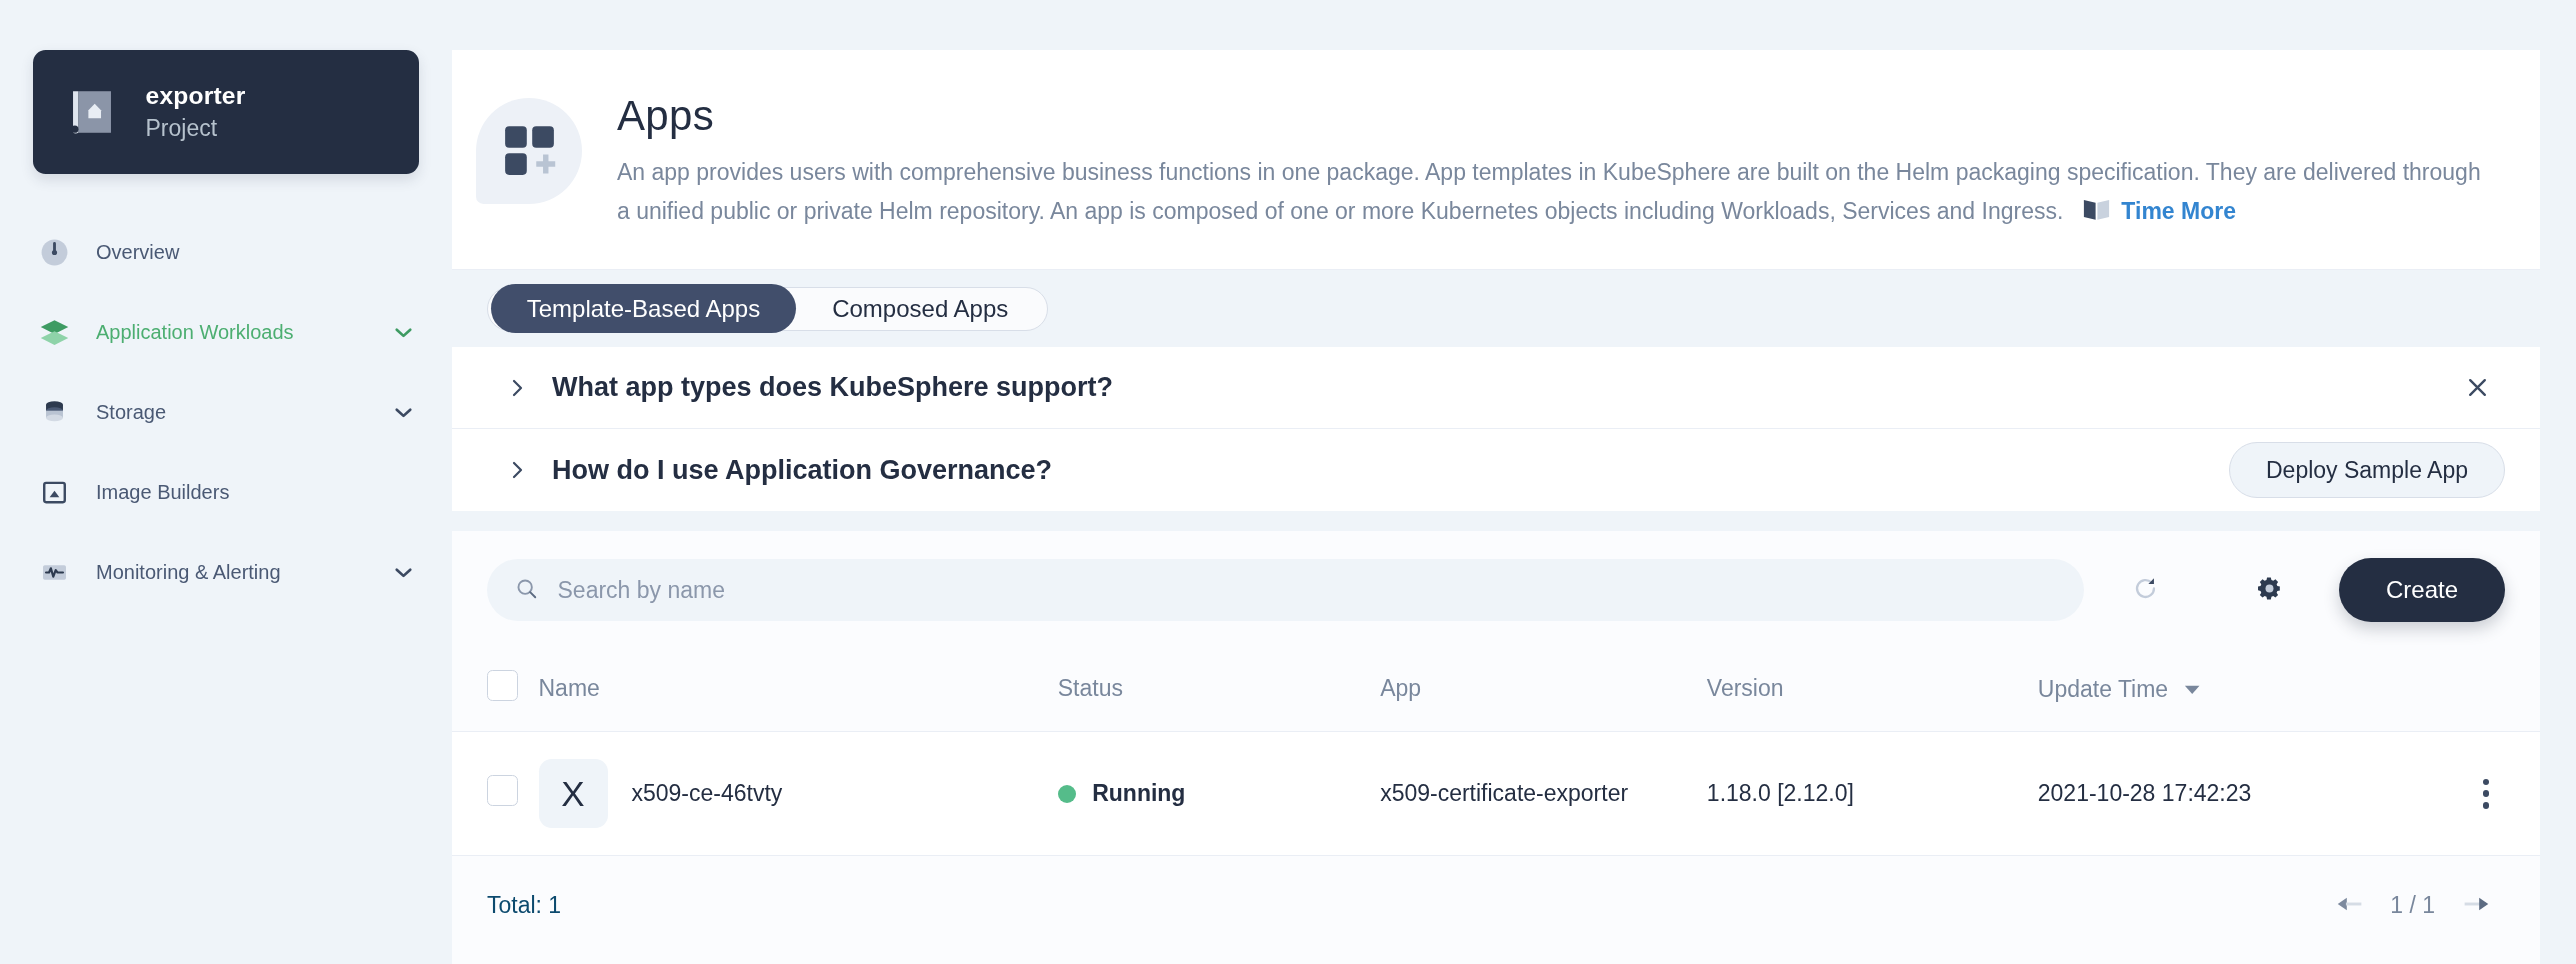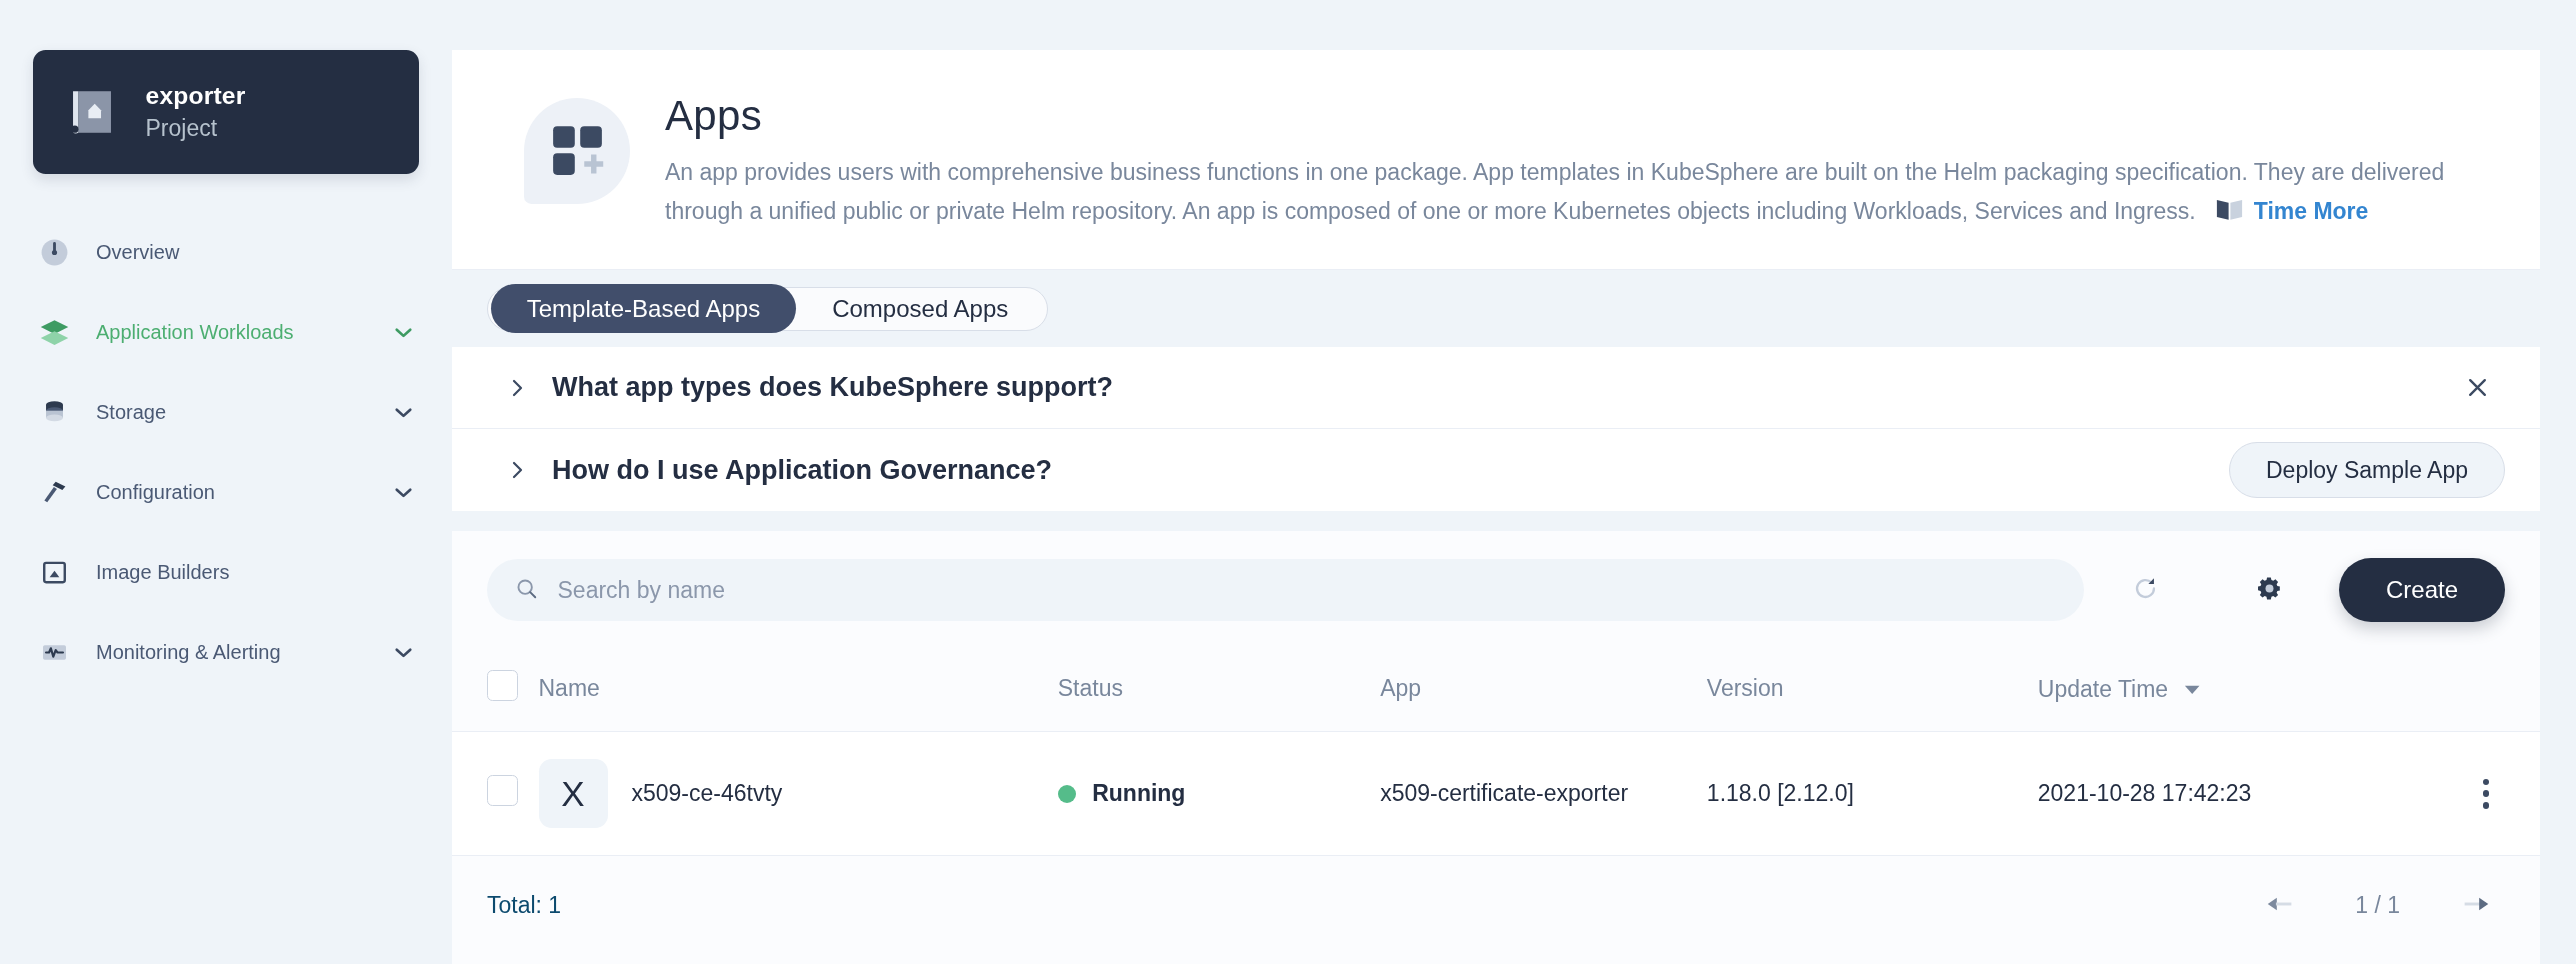--- a/index.html
+++ b/index.html
@@ -88,21 +88,21 @@
     display: flex;
     flex-direction: column;
     min-width: 0;
   }
   .panel {
     background: #ffffff;
     width: 100%;
   }
   .panel-head {
     border-radius: 0;
-    padding: 42px 51px 36px 72px;
+    padding: 42px 51px 36px 24px;
     display: flex;
     gap: 35px;
     align-items: flex-start;
     border-bottom: 0.9px solid #eaeef5;
   }
   .apps-icon-wrap {
     width: 106px; height: 106px;
     flex: 0 0 106px;
     background: #edf1f7;
     border-radius: 53px 53px 53px 7.3px;
@@ -330,21 +330,21 @@
   }
 
   
   .tbl-footer {
     display: flex;
     align-items: center;
     padding: 31px 35px;
     background: #fbfcfe;
   }
   .total-text { font-size: 23px; color: #0c4a6e; }
-  .pager { margin-left: auto; display: flex; align-items: center; gap: 56px; text-align: right; }
+  .pager { margin-left: auto; display: flex; align-items: center; gap: 21px; text-align: right; }
   .pager-btn {
     width: 49px; height: 36px;
     display: flex; align-items: center; justify-content: center;
     cursor: pointer; background: none; border: none;
   }
   .page-indicator { font-size: 23px; color: #79879c; }
 </style>
 </head>
 <body>
 
@@ -406,34 +406,20 @@
           </svg>
         </span>
         <span class="nav-label">Storage</span>
         <span class="nav-chevron">
           <svg width="27" height="27" viewBox="0 0 24 24" fill="none">
             <path d="M6 9.5 L12 15 L18 9.5" stroke="#3c4a62" stroke-width="2.4" stroke-linecap="round" stroke-linejoin="round"></path>
           </svg>
         </span>
       </div>
 
-      <div class="nav-item">
-        <span class="nav-icon">
-          <svg width="29" height="29" viewBox="0 0 24 24">
-            <path d="M13 3 L21 7 L18.5 10 L10.5 6 Z" fill="#2d3a4f"></path>
-            <path d="M11.5 7.5 L14 9 L6 20 L3.6 18.6 Z" fill="#4a5974"></path>
-          </svg>
-        </span>
-        <span class="nav-label">Configuration</span>
-        <span class="nav-chevron">
-          <svg width="27" height="27" viewBox="0 0 24 24" fill="none">
-            <path d="M6 9.5 L12 15 L18 9.5" stroke="#3c4a62" stroke-width="2.4" stroke-linecap="round" stroke-linejoin="round"></path>
-          </svg>
-        </span>
-      </div>
 
       <div class="nav-item">
         <span class="nav-icon">
           <svg width="29" height="29" viewBox="0 0 24 24">
             <rect x="3.5" y="4" width="17" height="16" rx="1.5" fill="none" stroke="#3c4a62" stroke-width="2"></rect>
             <path d="M8 16 L12 10.5 L16 16 Z" fill="#3c4a62"></path>
           </svg>
         </span>
         <span class="nav-label">Image Builders</span>
       </div>

